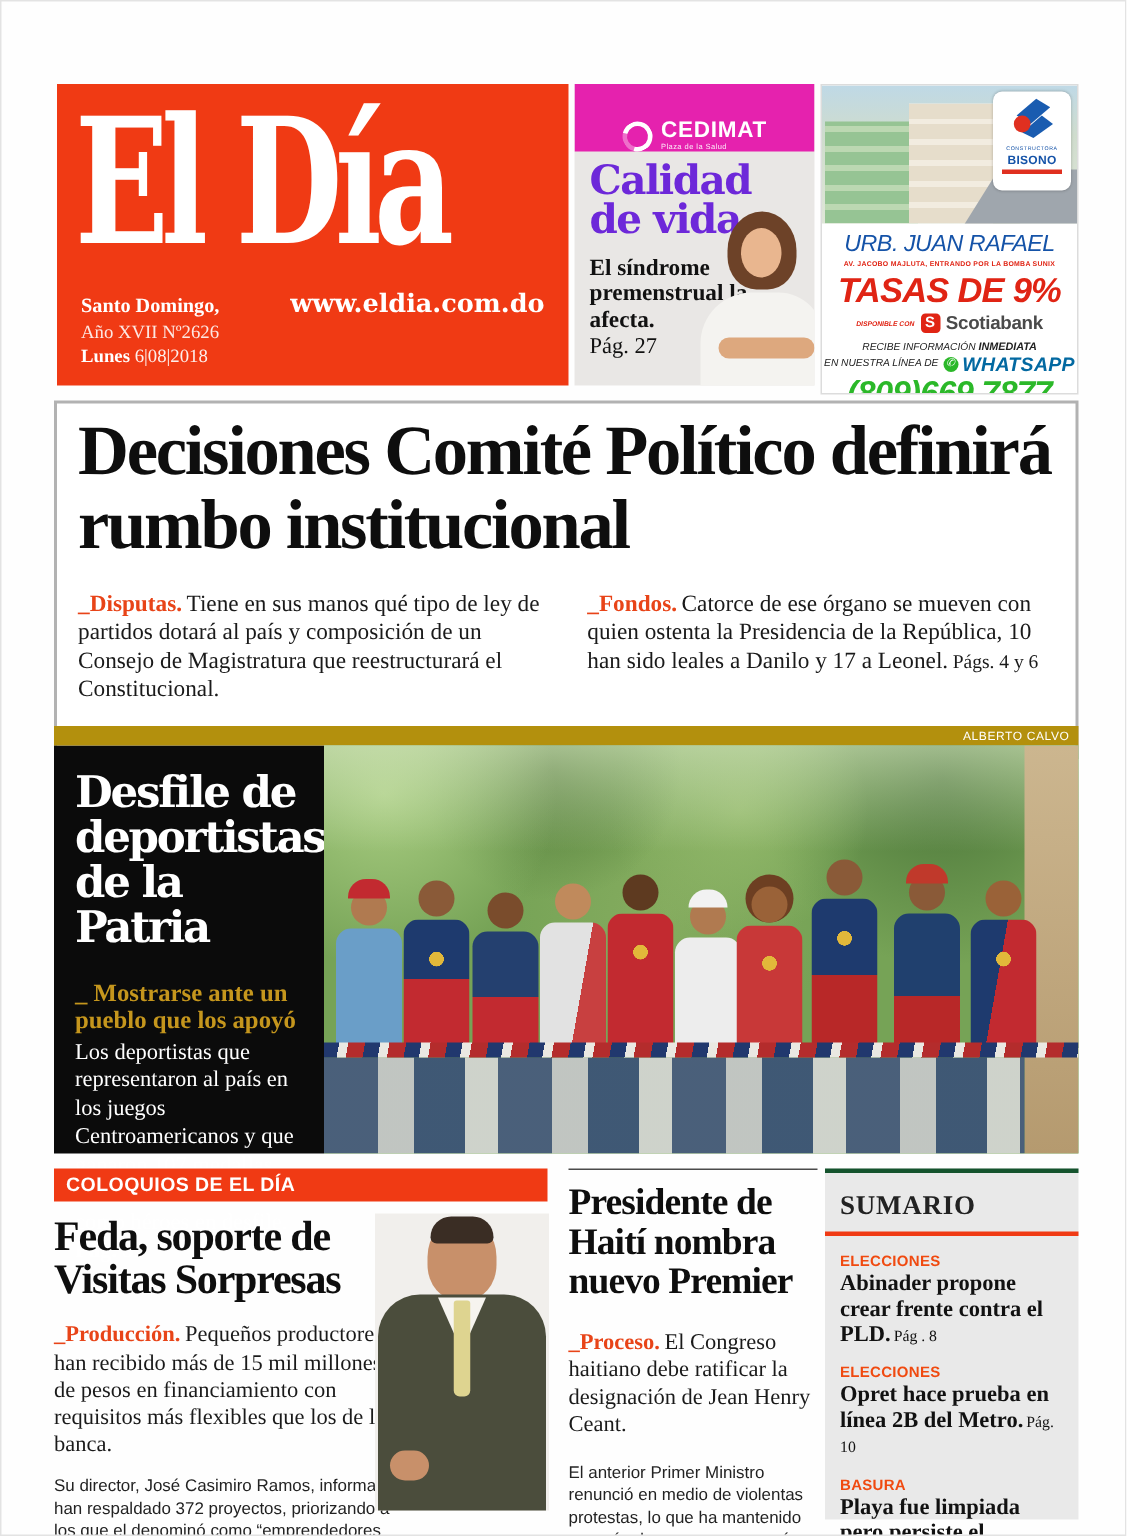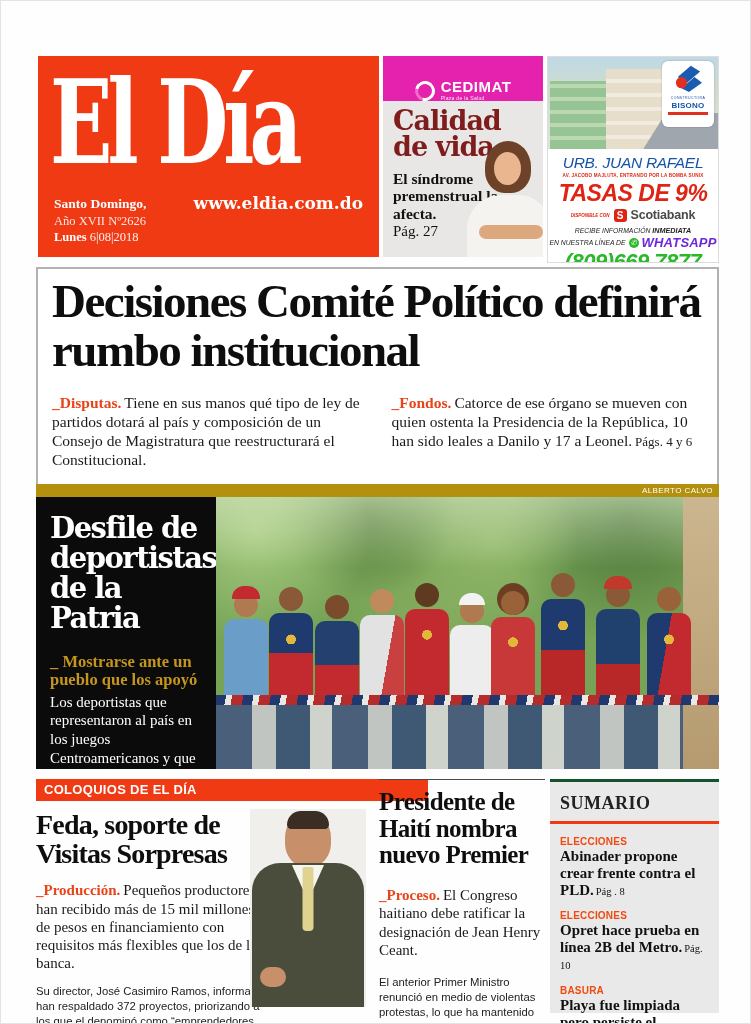--- a/index.html
+++ b/index.html
@@ -19,21 +19,21 @@
   .masthead-site { position:absolute; right:16px; bottom:44px; font-family:"DejaVu Serif", serif; font-weight:bold; font-size:17px; }
 
   
   .cedimat { position:absolute; left:382px; top:55px; width:160px; height:201px; background:#e9e7e5; overflow:hidden; }
   .cedimat-bar { height:45px; background:#e522ae; display:flex; align-items:flex-end; justify-content:center; gap:6px; }
   .cedimat-icon { width:20px; height:20px; border:3px solid #fff; border-left-color:rgba(255,255,255,.35);
                   border-radius:50%; transform:rotate(-30deg); flex:0 0 auto; }
   .cedimat-brand { color:#fff; font-family:"Liberation Sans", sans-serif; font-weight:bold; font-size:15px; letter-spacing:.5px; line-height:1; }
   .cedimat-tag { display:block; font-weight:normal; font-size:5px; letter-spacing:.3px; margin-top:2px; opacity:.9; }
   .cedimat-body { position:relative; height:156px; padding:7px 0 0 10px; }
-  .cedimat-title { font-family:"DejaVu Serif", serif; font-weight:bold; font-size:27px; line-height:.98; letter-spacing:-1px; color:#7f1d1d; }
+  .cedimat-title { font-family:"DejaVu Serif", serif; font-weight:bold; font-size:27px; line-height:.98; letter-spacing:-1px; color:#6d28d9; }
   .cedimat-sub { margin-top:9px; font-weight:bold; font-size:15.5px; line-height:1.12; width:108px; color:#111; }
   .cedimat-page { font-size:15px; margin-top:1px; color:#111; }
   .woman { position:absolute; right:0; bottom:0; width:76px; height:116px; }
   .woman-hair { position:absolute; top:0; right:12px; width:46px; height:52px; border-radius:50% 50% 42% 42%; background:#6d4228; }
   .woman-face { position:absolute; top:11px; right:22px; width:27px; height:33px; border-radius:50%; background:#e9b68f; }
   .woman-body { position:absolute; bottom:0; right:-6px; width:82px; height:62px; border-radius:34px 30px 0 0; background:#f4f3f0; }
   .woman-arm { position:absolute; bottom:18px; right:0; width:64px; height:14px; border-radius:8px; background:#dda87e; }
 
   
   .bisono { position:absolute; left:546px; top:55px; width:172px; height:207px; background:#fff; border:1px solid #dcdcdc;
@@ -54,21 +54,21 @@
   .bisono-subhead { color:#e02414; font-size:4.6px; font-weight:bold; letter-spacing:.2px; margin-top:1px; }
   .bisono-offer { color:#e02414; font-weight:bold; font-style:italic; font-size:23px; letter-spacing:-.5px; margin-top:2px; }
   .bisono-bankrow { display:flex; align-items:center; justify-content:center; gap:4px; margin-top:1px; }
   .bisono-disp { color:#e02414; font-size:4.5px; font-weight:bold; font-style:italic; }
   .scotia-icon { width:13px; height:13px; border-radius:3px; background:#e02414; color:#fff; font-weight:bold; font-size:10px; line-height:13px; }
   .scotia-name { color:#4a4a4a; font-weight:bold; font-size:12.5px; letter-spacing:-.2px; }
   .bisono-info1 { font-style:italic; font-size:6.8px; color:#222; margin-top:4px; }
   .bisono-info1 b { font-size:7.2px; }
   .bisono-info2 { font-style:italic; font-size:6.8px; color:#222; display:flex; align-items:center; justify-content:center; gap:3px; }
   .wa-icon { display:inline-block; width:10px; height:10px; border-radius:50%; background:#2bb829; color:#fff; font-size:7px; line-height:10px; }
-  .bisono-wa { color:#6d28d9; font-weight:bold; font-style:italic; font-size:13px; letter-spacing:.2px; }
+  .bisono-wa { color:#0369a1; font-weight:bold; font-style:italic; font-size:13px; letter-spacing:.2px; }
   .bisono-phone { color:#2bb829; font-weight:bold; font-style:italic; font-size:22px; letter-spacing:-.5px; line-height:1; margin-top:1px; }
 
   
   .lead { position:absolute; left:35px; top:266px; width:683px; height:239px; border:2px solid #b2b2b2; background:#fff; padding:8px 14px; }
   .lead-headline { font-size:47px; font-weight:bold; letter-spacing:-1.5px; line-height:1.04; color:#0e0e0e; }
   .decks { display:flex; gap:28px; margin-top:18px; }
   .deck { flex:1; font-size:15.5px; line-height:1.24; color:#1a1a1a; }
   .kicker { color:#e84418; font-weight:bold; margin-right:3px; }
   .pages-ref { font-size:13px; margin-left:3px; }
 
@@ -108,21 +108,21 @@
   .a6 .head::before{content:''; position:absolute; top:-6px; left:-1px; width:26px; height:12px; border-radius:12px 12px 0 0; background:#f2f2f2;}
   .a7{left:54%} .a7 .torso{height:84px; background:radial-gradient(circle 5px at 50% 30%, #e2b83a 96%, rgba(0,0,0,0)), #c83838;}
   .a7 .head{background:#9a6238; box-shadow:0 -4px 0 4px #6d3f22;}
   .a8{left:64%} .a8 .torso{height:102px; background:radial-gradient(circle 5px at 50% 26%, #e2b83a 96%, rgba(0,0,0,0)), linear-gradient(#1e3a6e 50%, #b82828 50%);}
   .a9{left:75%} .a9 .torso{height:92px; background:linear-gradient(#20406e 60%, #b82828 60%);} .a9 .head{background:#8a5a38;}
   .a9 .head::before{content:''; position:absolute; top:-7px; left:-2px; width:28px; height:13px; border-radius:12px 12px 0 0; background:#c0392b;}
   .a10{left:85%} .a10 .torso{height:88px; background:radial-gradient(circle 5px at 50% 30%, #e2b83a 96%, rgba(0,0,0,0)), linear-gradient(100deg,#1e3a6e 42%, #c22a30 42%);} .a10 .head{background:#9a6238;}
 
   
   .feda { position:absolute; left:35px; top:778px; width:330px; height:234px; }
-  .section-bar { width:392px; background:#f03a14; color:#fff; font-family:"Liberation Sans", sans-serif;
+  .section-bar { width:329px; background:#f03a14; color:#fff; font-family:"Liberation Sans", sans-serif;
                  font-weight:bold; font-size:13px; letter-spacing:.3px; padding:3px 8px 4px; }
   .feda-headline { margin-top:9px; font-size:28px; font-weight:bold; line-height:1.04; letter-spacing:-.8px; width:235px; color:#0e0e0e; }
   .feda-deck { margin-top:13px; font-size:15px; line-height:1.22; width:232px; color:#1a1a1a; }
   .feda-body { margin-top:11px; font-family:"Liberation Sans", sans-serif; font-size:11.3px; line-height:1.32; width:238px; color:#222; }
   .man-photo { position:absolute; right:0; top:30px; width:116px; height:198px; background:#f1efec; overflow:hidden; }
   .man-head { position:absolute; top:4px; left:50%; transform:translateX(-50%); width:46px; height:54px;
               border-radius:46% 46% 44% 44%; background:#c8906a; }
   .man-head::before { content:''; position:absolute; top:-2px; left:2px; width:42px; height:18px; border-radius:20px 20px 6px 6px; background:#3a2d24; }
   .man-suit { position:absolute; top:54px; left:50%; transform:translateX(-50%); width:112px; height:148px;
               border-radius:28px 28px 0 0; background:#4b4d3c; }

